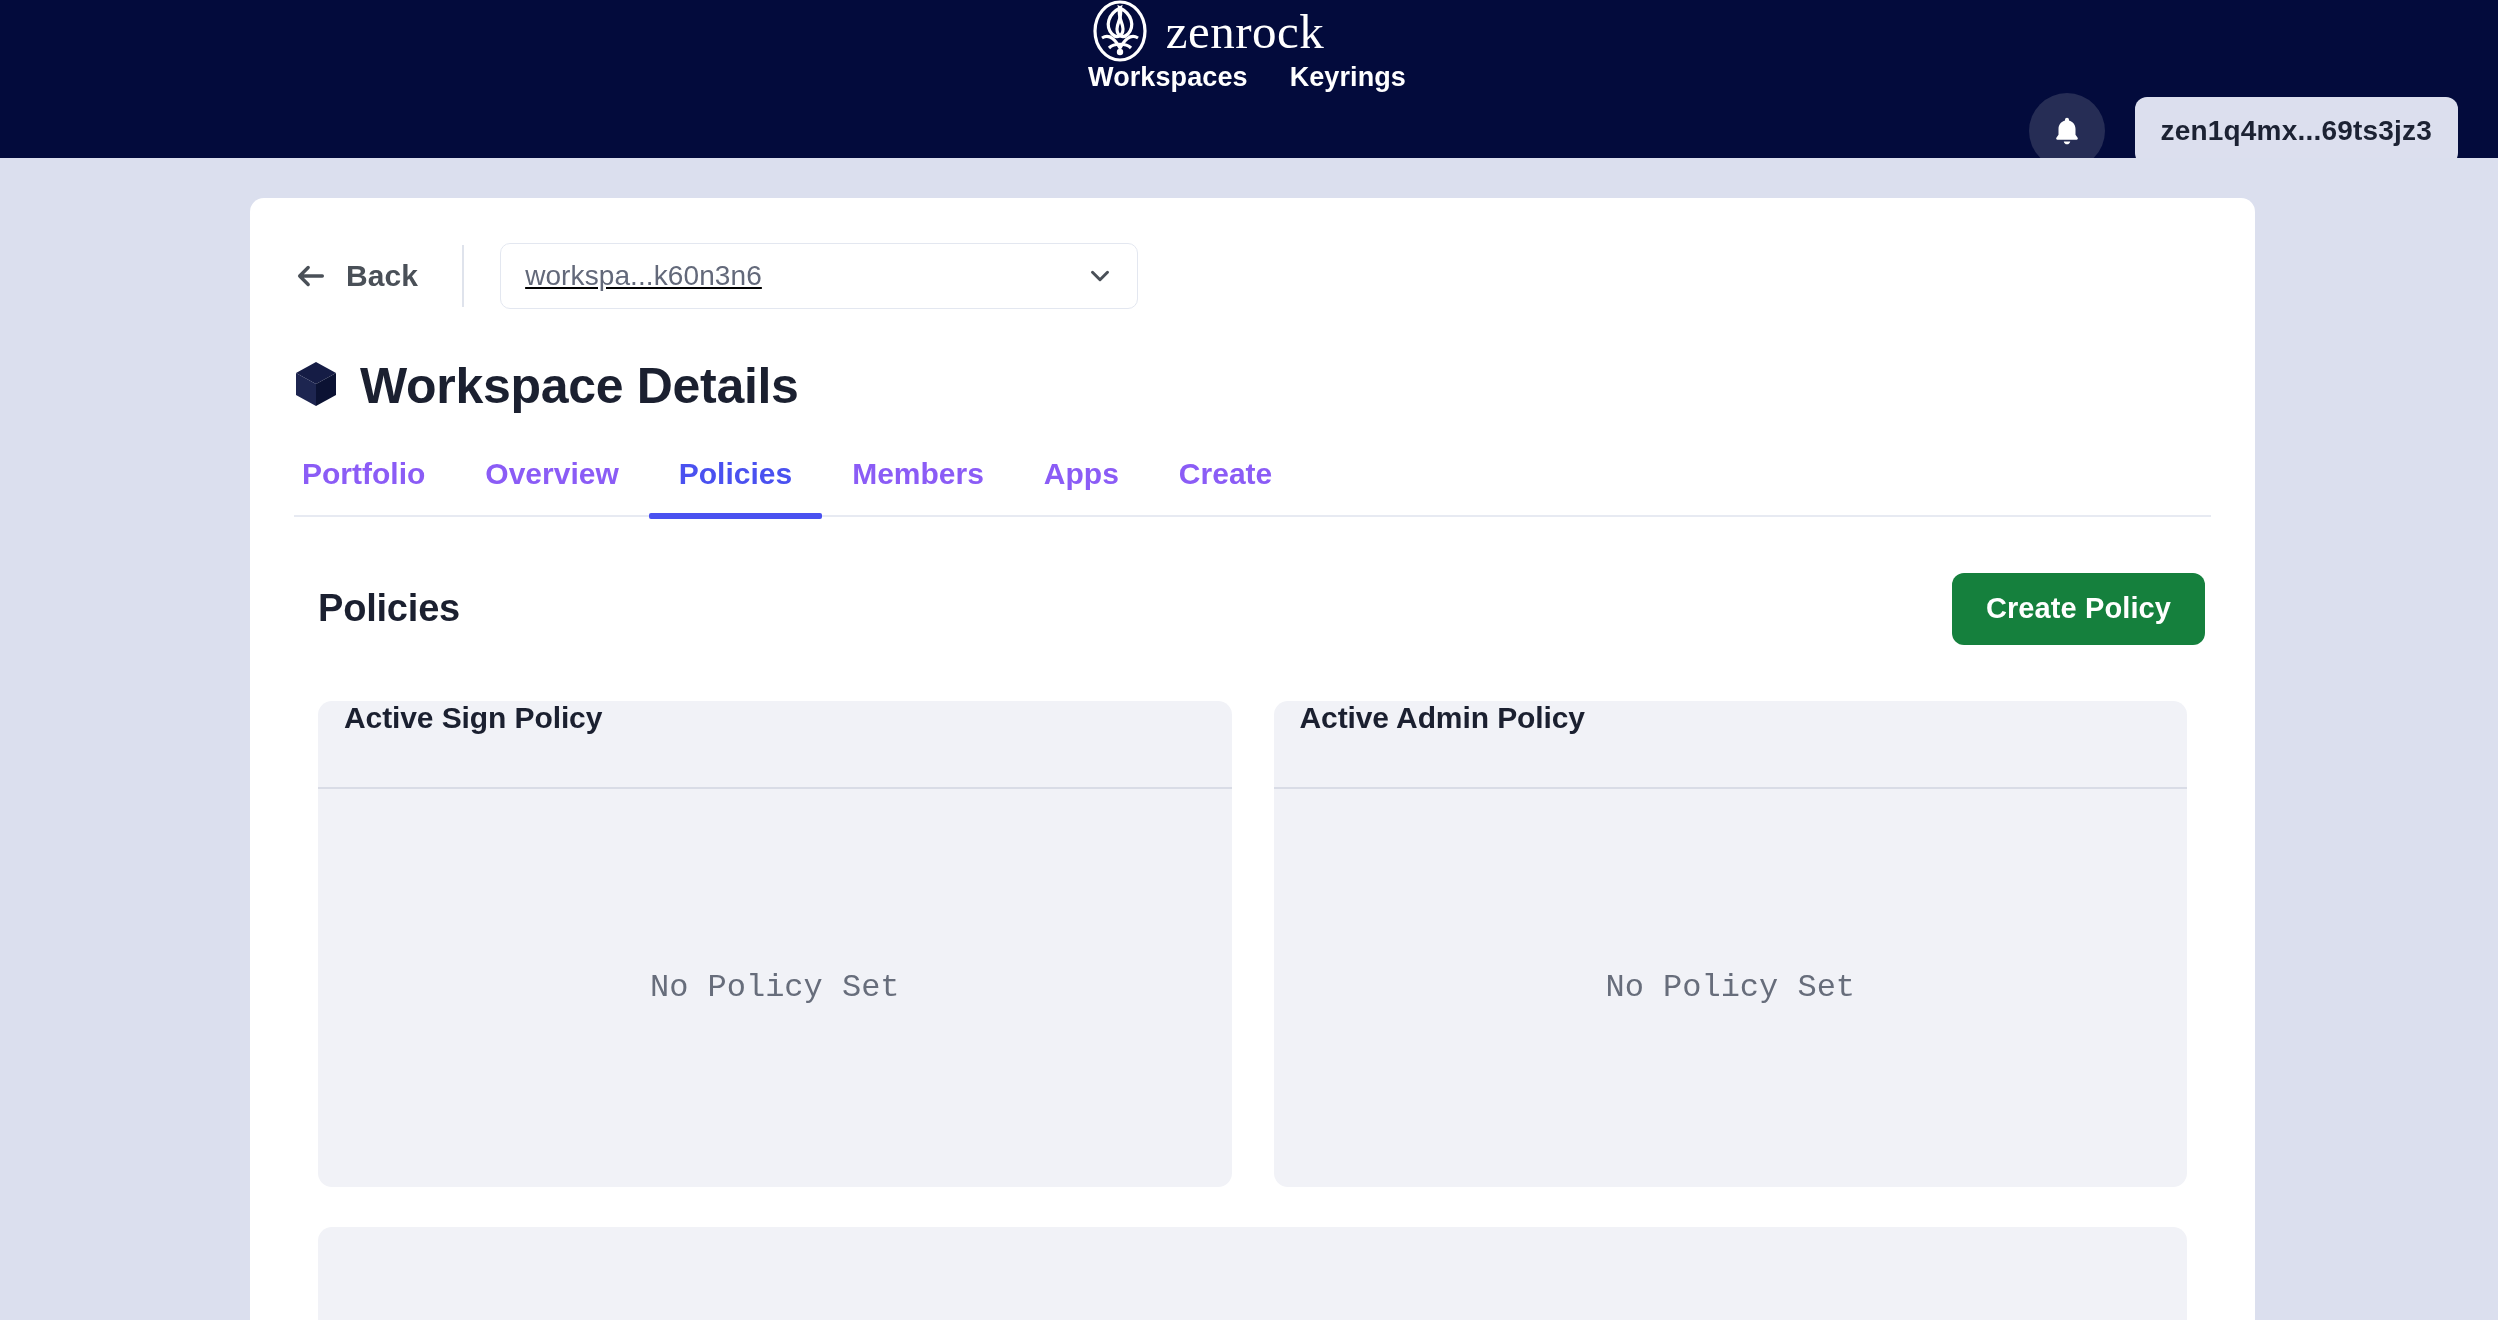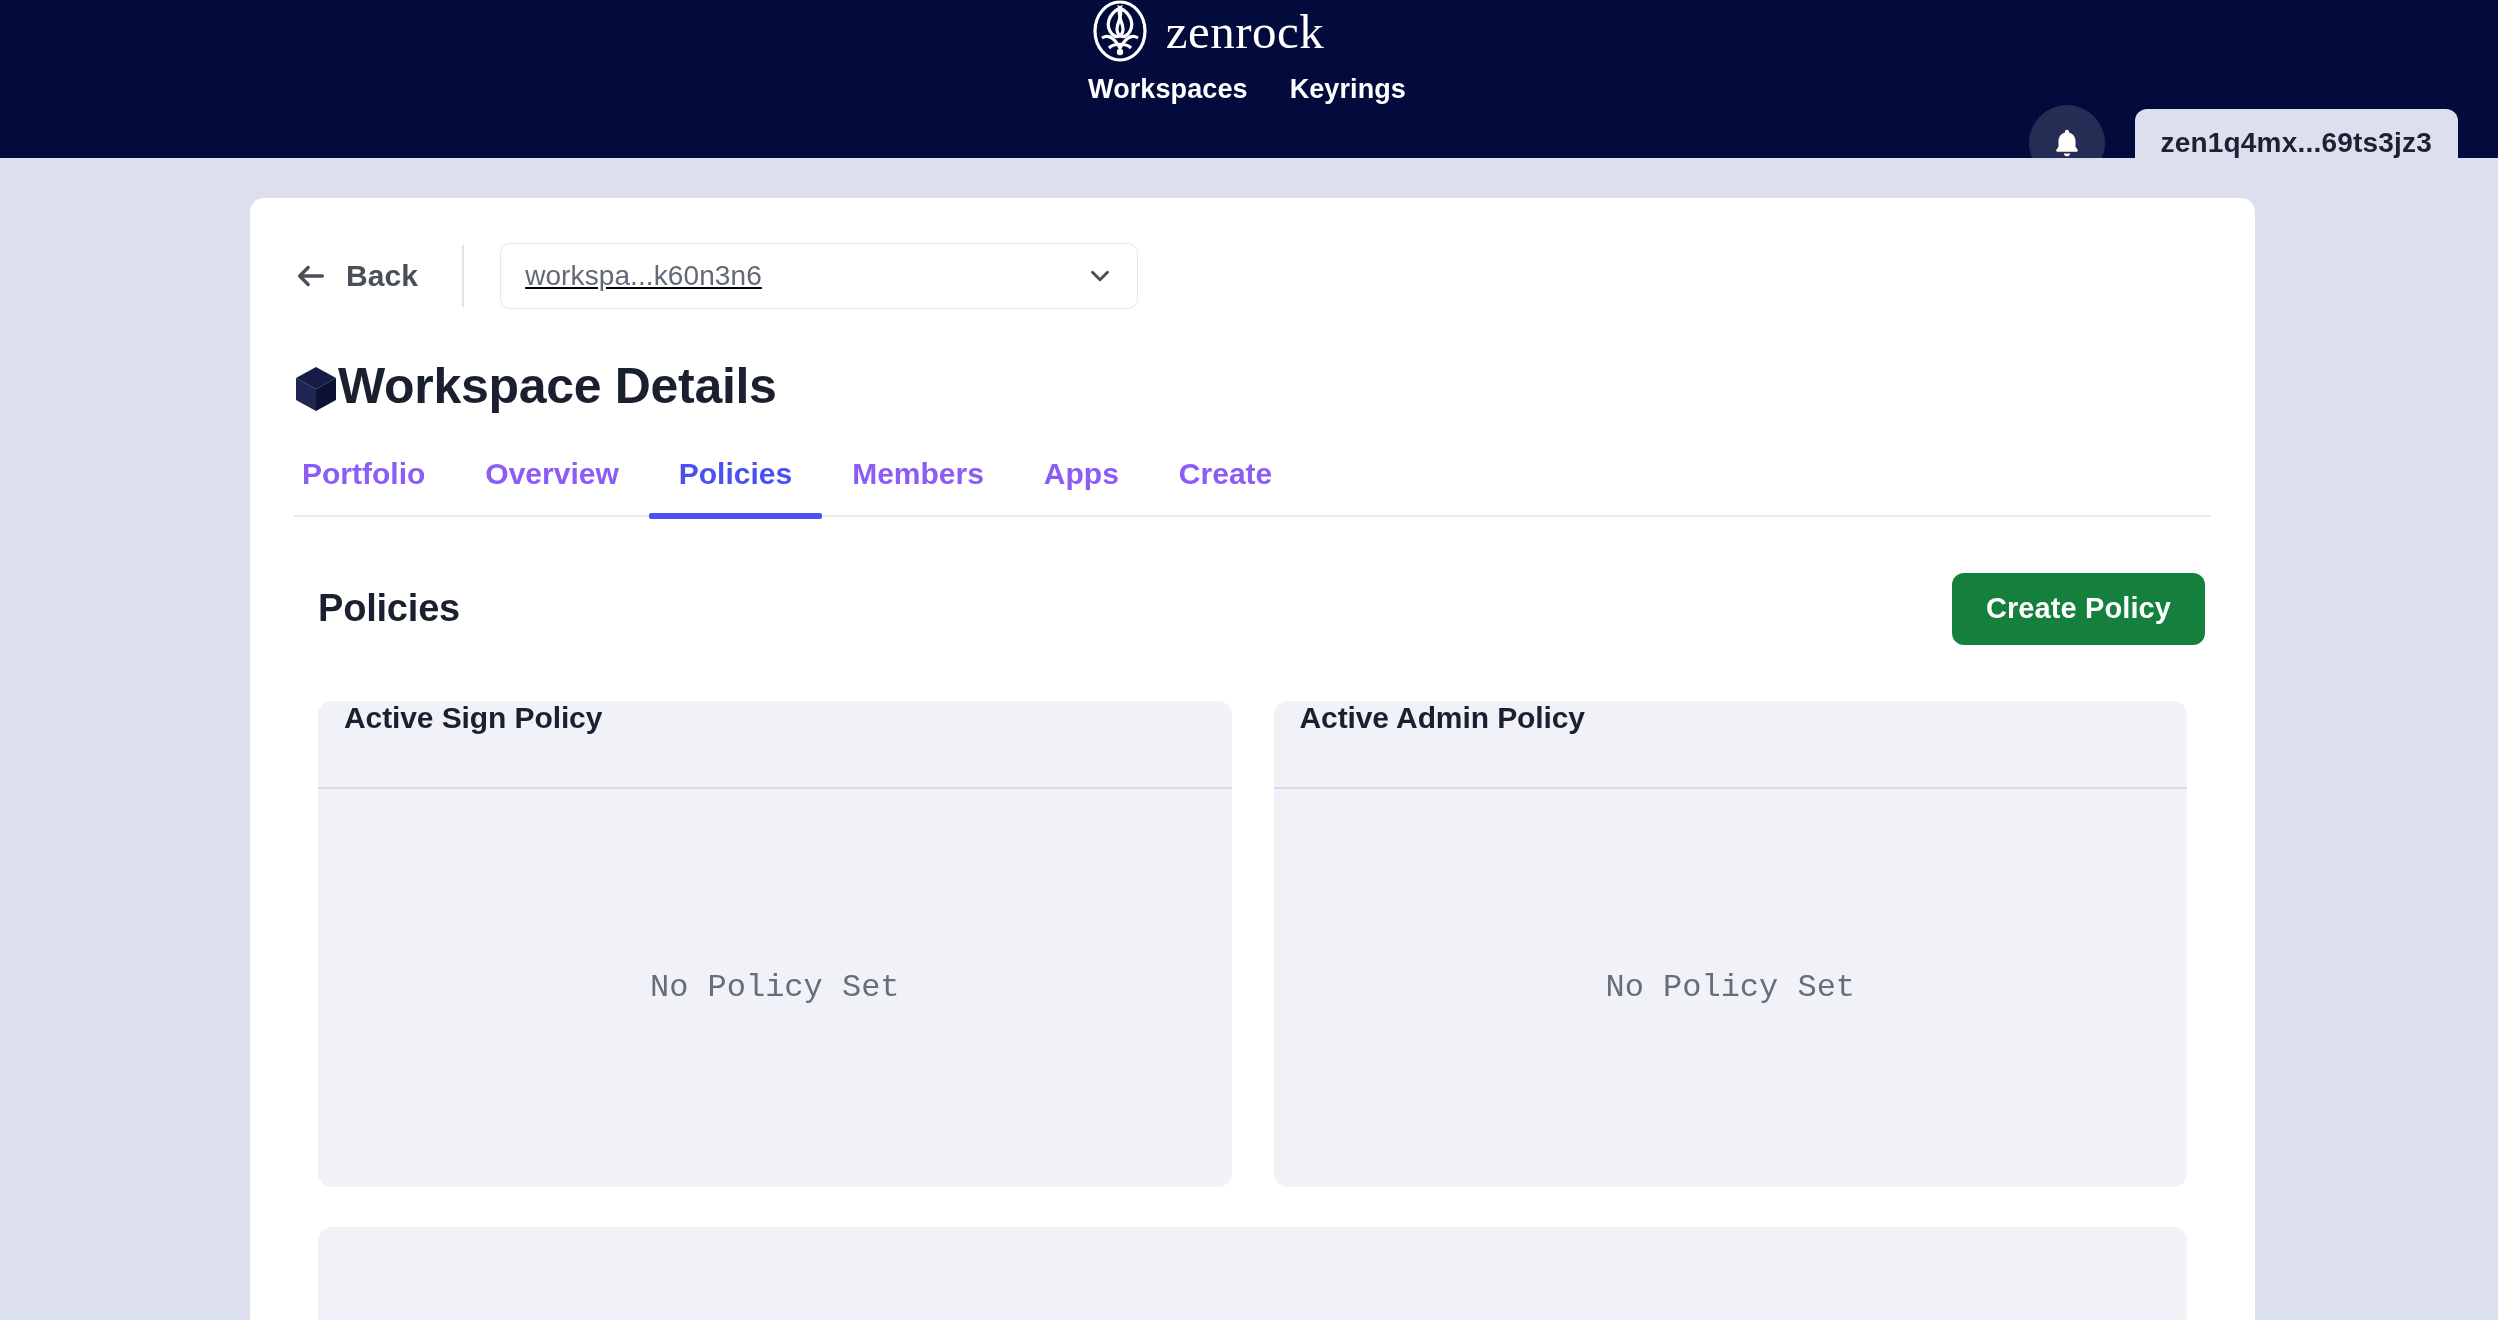--- a/index.html
+++ b/index.html
@@ -31,21 +31,21 @@
   }
   .brand-mark { width: 56px; height: 62px; display: block; flex: none; }
   .brand-word {
     color: #ffffff;
     font-family: "Liberation Serif", serif;
     font-size: 49px;
     letter-spacing: 0.5px;
     line-height: 1;
     font-weight: 400;
   }
-  .nav-links { display: flex; align-items: center; gap: 42px; margin-top: 12px; }
+  .nav-links { display: flex; align-items: center; gap: 42px; }
   .nav-link {
     color: #ffffff;
     font-size: 27px;
     font-weight: 700;
     letter-spacing: 0.1px;
     cursor: pointer;
     white-space: nowrap;
   }
   .topbar-right {
     margin-left: auto;
@@ -114,21 +114,21 @@
     display: flex; align-items: center;
     padding: 0 22px 0 24px;
     cursor: pointer;
     text-decoration: underline;
   }
   .ws-select-value { font-size: 28px; color: #63697a; letter-spacing: 0.1px; }
   .ws-select-chevron { margin-left: auto; width: 30px; height: 30px; display: block; }
 
   
   .title-row {
-    display: flex; align-items: flex-end; 
+    display: flex; align-items: flex-start; gap: 22px;
     margin-top: 48px;
   }
   .cube-icon { width: 44px; height: 48px; display: block; }
   .page-title {
     font-size: 50px; font-weight: 700; color: #1b2030;
     letter-spacing: -0.3px; line-height: 1.05;
   }
 
   
   .tabs {

